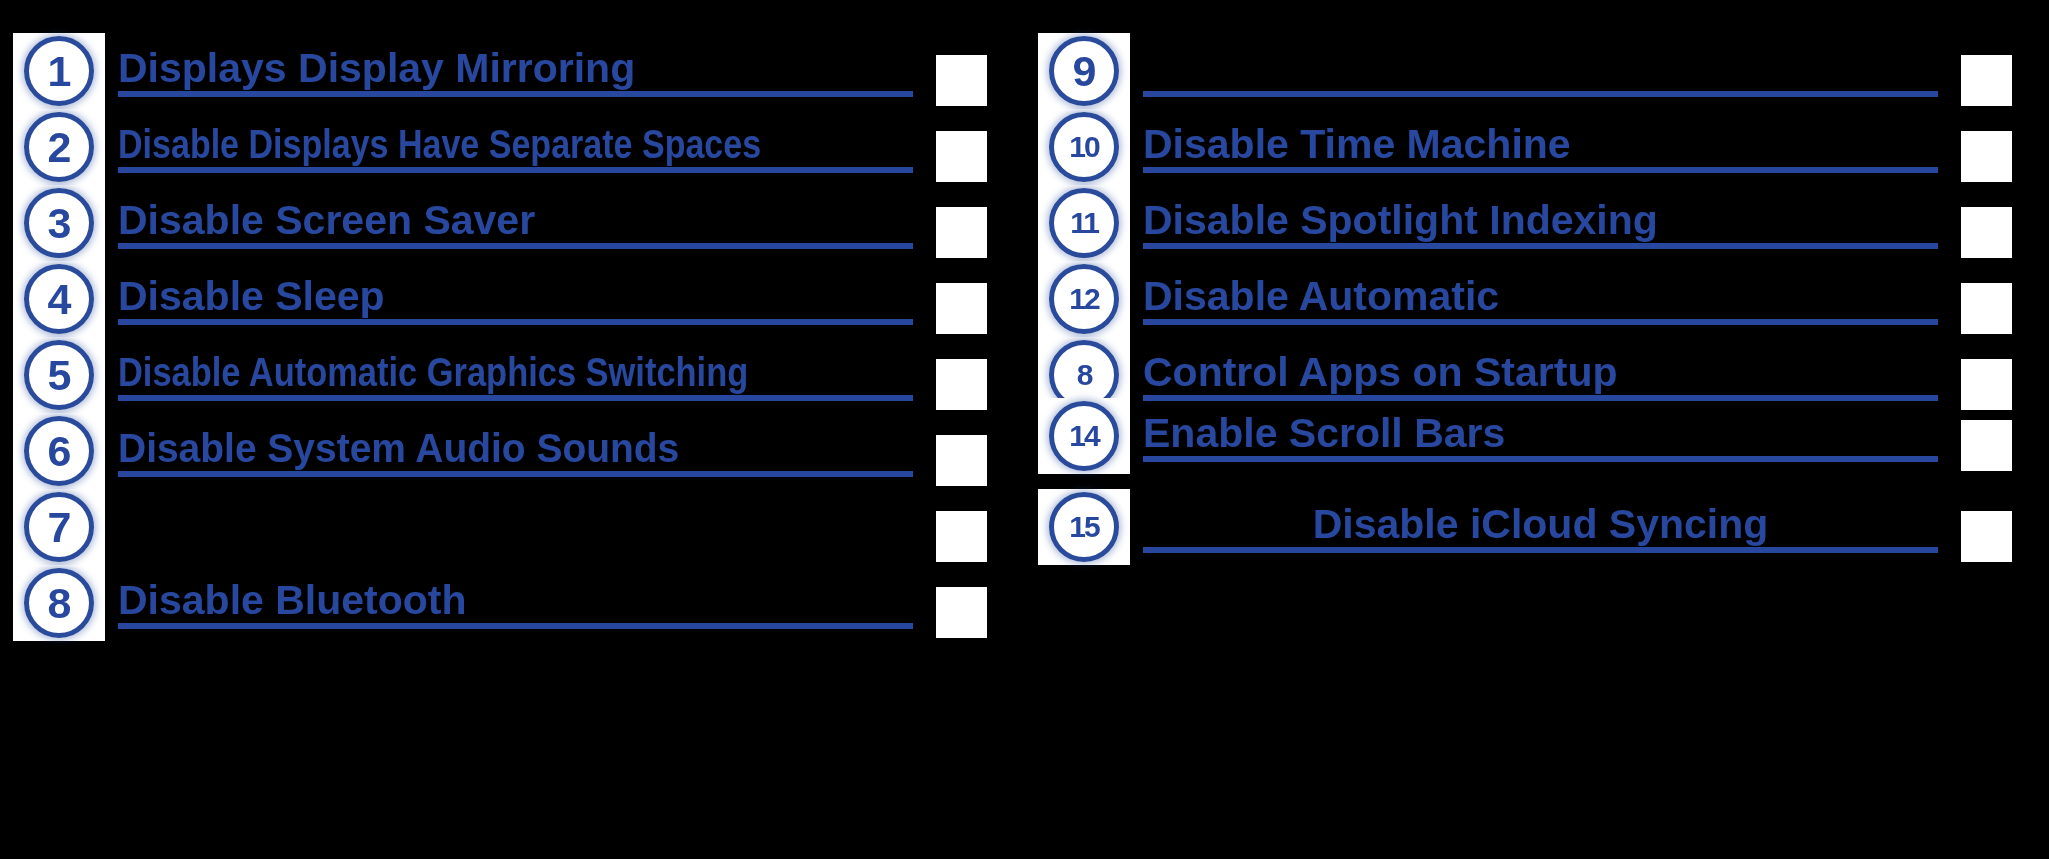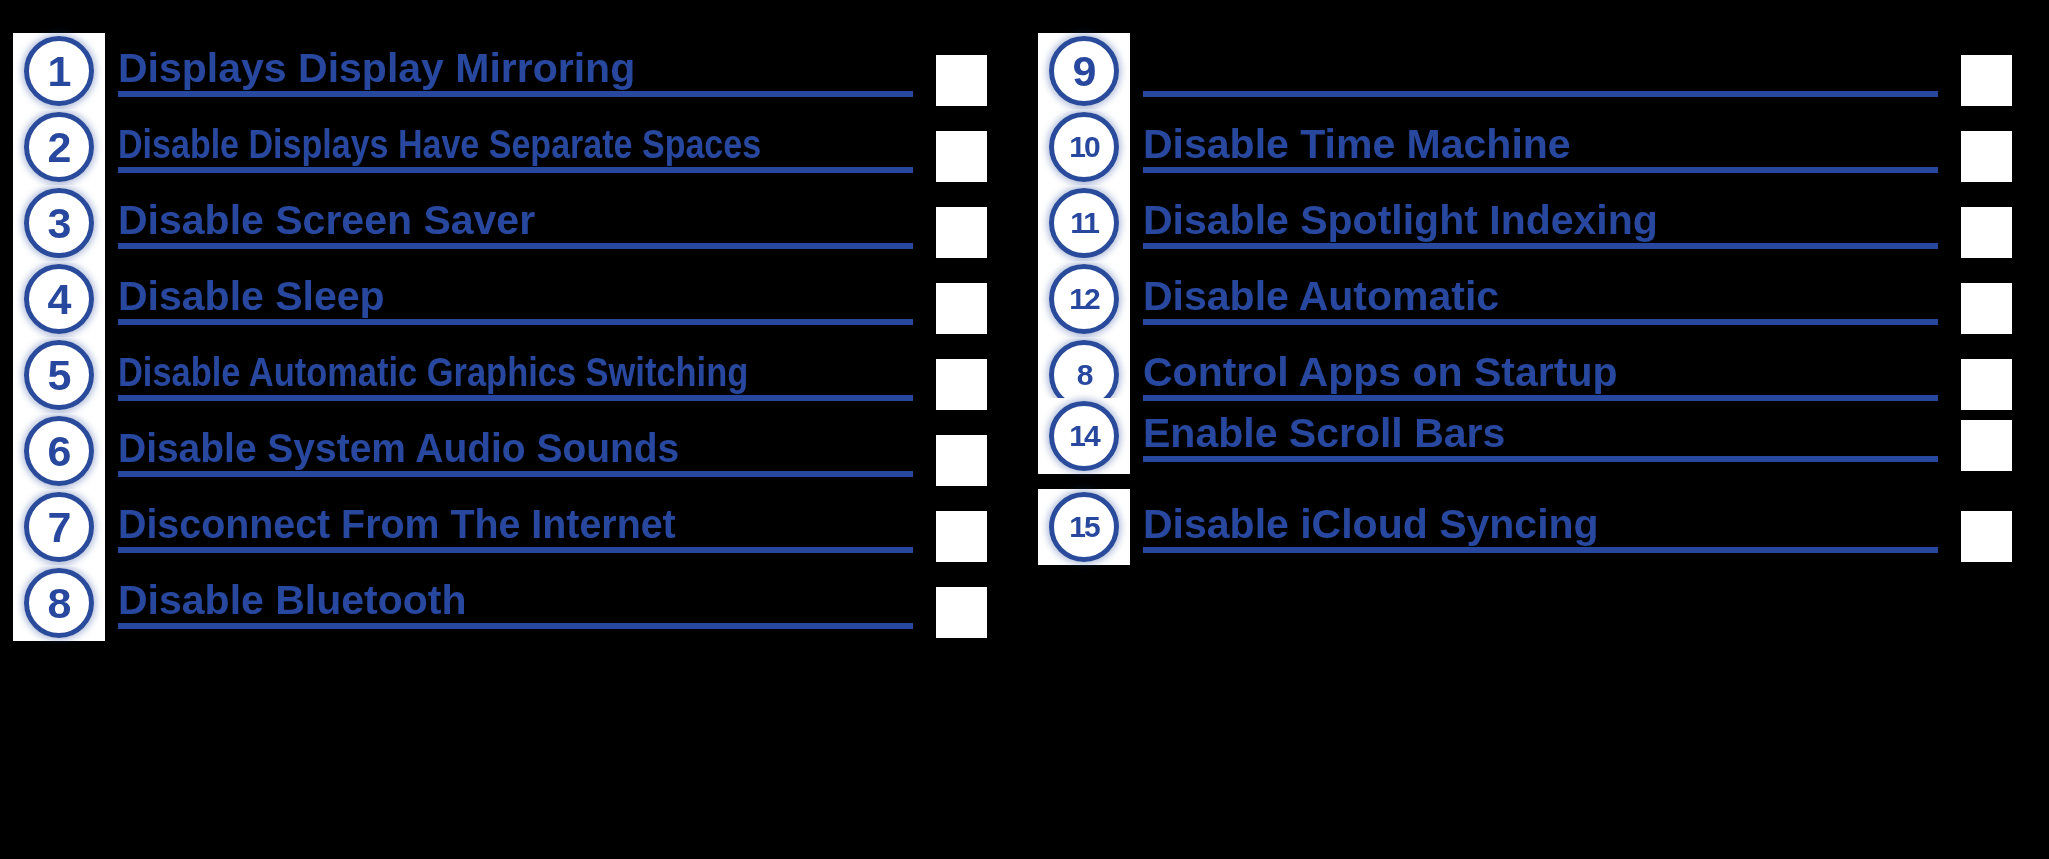--- a/index.html
+++ b/index.html
@@ -190,24 +190,20 @@
           <div class="label-rule"></div>
         </div>
         <div class="checkbox"></div>
       </div>
       <div class="row" style="top: 489px;">
         <div class="badge">
           <div class="badge-circle">
             <span class="badge-number">7</span>
           </div>
         </div>
-        <div class="label-wrap">
-          <div class="label-text" style="transform: scaleX(0.96);">Disconnect From The Internet</div>
-          <div class="label-rule"></div>
-        </div>
         <div class="checkbox"></div>
       </div>
       <div class="row" style="top: 565px;">
         <div class="badge">
           <div class="badge-circle">
             <span class="badge-number">8</span>
           </div>
         </div>
         <div class="label-wrap">
           <div class="label-text">Disable Bluetooth</div>
@@ -281,21 +277,21 @@
           <div class="badge-circle">
             <span class="badge-number two-digit">14</span>
           </div>
         </div>
         <div class="label-wrap">
           <div class="label-text">Enable Scroll Bars</div>
           <div class="label-rule"></div>
         </div>
         <div class="checkbox"></div>
       </div>
-      <div class="row" style="top: 489px;">
+      <div class="row" style="top: 489px; text-align: center;">
         <div class="badge">
           <div class="badge-circle">
             <span class="badge-number two-digit">15</span>
           </div>
         </div>
         <div class="label-wrap">
           <div class="label-text">Disable iCloud Syncing</div>
           <div class="label-rule"></div>
         </div>
         <div class="checkbox"></div>

